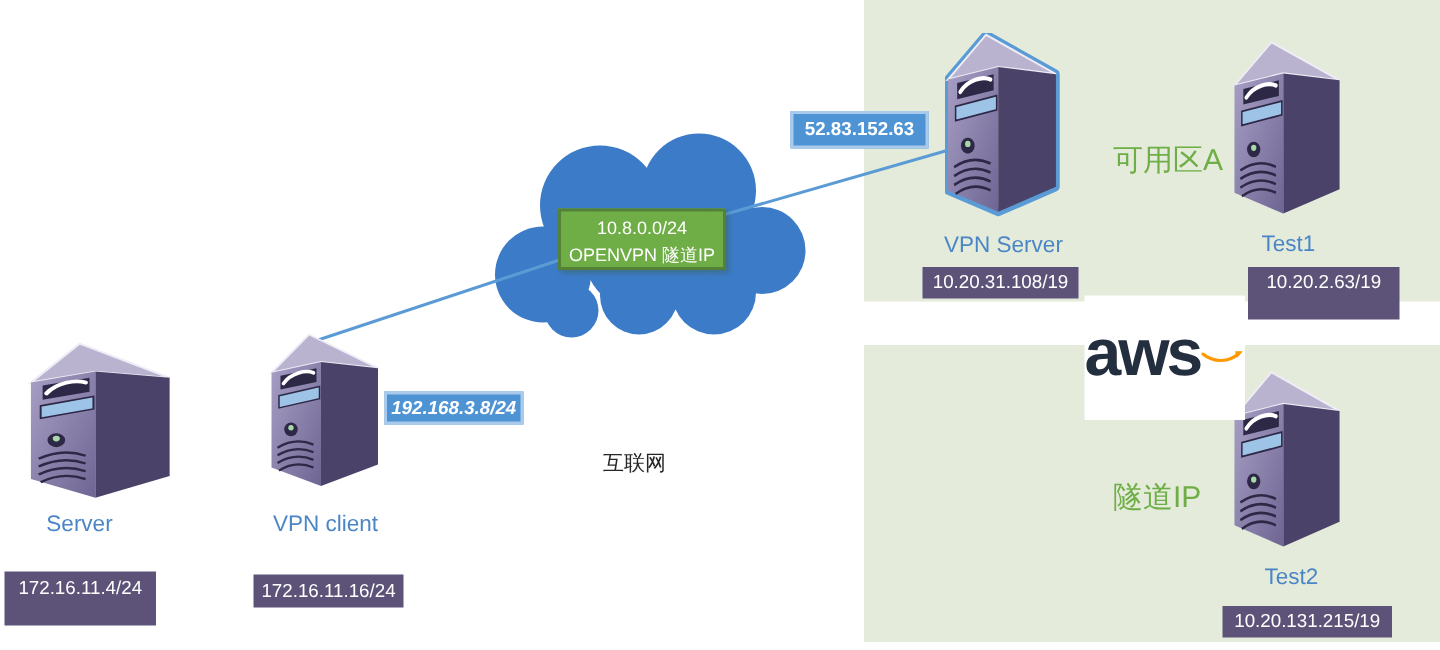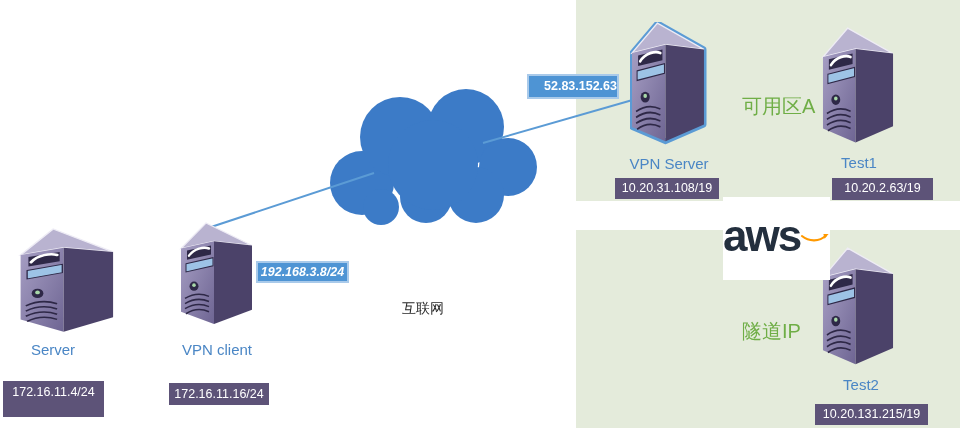--- a/index.html
+++ b/index.html
@@ -15,21 +15,21 @@
   .tunnel-label{
     position:absolute;left:372px;top:139px;width:112px;height:41px;box-sizing:border-box;
     background:#6FAE46;border:2px solid #538135;color:#fff;font-size:12px;line-height:1.5;
     text-align:center;z-index:4;box-shadow:2px 2px 3px rgba(60,90,40,.35);padding-top:2px;
   }
   .tower{position:absolute;z-index:5;}
   .blue-label{
     position:absolute;background:#4E94D4;border:2px solid #A9CAEA;box-sizing:border-box;
     color:#fff;font-weight:bold;font-size:12.5px;text-align:center;z-index:6;
   }
-  .lbl-public{left:527px;top:74px;width:92px;height:25px;line-height:21px;text-align:right;}
+  .lbl-public{left:527px;top:74px;width:92px;height:25px;line-height:21px;}
   .lbl-nat{left:256px;top:261px;width:93px;height:22px;line-height:18px;font-style:italic;}
   .node-name{position:absolute;color:#4A86C5;font-size:15px;text-align:center;z-index:6;}
   .ip-label{
     position:absolute;background:#5D5378;color:#fff;font-size:12.5px;text-align:center;z-index:6;
   }
   .zone-label{position:absolute;color:#6FAE46;font-size:20px;z-index:6;}
   .internet-label{position:absolute;color:#262626;font-size:14px;z-index:6;}
   .aws-logo{
     position:absolute;left:723px;top:197px;width:107px;height:83px;background:#fff;z-index:7;
     display:flex;flex-direction:row;align-items:center;justify-content:flex-start;
@@ -84,20 +84,24 @@
       <circle cx="63" cy="122" r="18"></circle>
       <circle cx="115" cy="80" r="45"></circle>
     </g>
   </svg>
 
   <svg class="lines-svg">
     <line x1="208" y1="228" x2="374" y2="173" stroke="#5B9BD5" stroke-width="2"></line>
     <line x1="483" y1="143" x2="636" y2="99" stroke="#5B9BD5" stroke-width="2"></line>
   </svg>
 
+  <div class="tunnel-label">
+    <div>10.8.0.0/24</div>
+    <div>OPENVPN 隧道IP</div>
+  </div>
 
   <svg class="tower" style="left:18px;top:228px;width:99px;height:108px" viewBox="0 0 76 104" preserveAspectRatio="none">
     <use href="#tower-icon"></use>
   </svg>
   <svg class="tower" style="left:179px;top:222px;width:76px;height:106px" viewBox="0 0 76 104" preserveAspectRatio="none">
     <use href="#tower-icon"></use>
   </svg>
   <svg class="tower" style="--sel:#5B9BD5;left:630px;top:22px;width:77px;height:124px" viewBox="0 0 76 104" preserveAspectRatio="none">
     <use href="#tower-icon"></use>
   </svg>
@@ -113,21 +117,21 @@
 
   <div class="node-name" style="left:13px;top:341px;width:80px">Server</div>
   <div class="node-name" style="left:172px;top:341px;width:90px">VPN client</div>
   <div class="node-name" style="left:619px;top:155px;width:100px">VPN Server</div>
   <div class="node-name" style="left:814px;top:154px;width:90px">Test1</div>
   <div class="node-name" style="left:816px;top:376px;width:90px">Test2</div>
 
   <div class="ip-label" style="left:3px;top:381px;width:101px;height:36px;line-height:22px">172.16.11.4/24</div>
   <div class="ip-label" style="left:169px;top:383px;width:100px;height:22px;line-height:22px">172.16.11.16/24</div>
   <div class="ip-label" style="left:615px;top:178px;width:104px;height:21px;line-height:21px">10.20.31.108/19</div>
-  <div class="ip-label" style="left:832px;top:178px;width:101px;height:22px;line-height:21px">10.20.2.63/19</div>
+  <div class="ip-label" style="left:832px;top:178px;width:101px;height:35px;line-height:21px">10.20.2.63/19</div>
   <div class="ip-label" style="left:815px;top:404px;width:113px;height:21px;line-height:21px">10.20.131.215/19</div>
 
   <div class="zone-label" style="left:742px;top:93px">可用区A</div>
   <div class="zone-label" style="left:742px;top:318px">隧道IP</div>
 
   <div class="internet-label" style="left:402px;top:300px">互联网</div>
 
   <div class="aws-logo">
     <div class="aws-text">aws</div>
     <svg class="aws-smile" viewBox="0 0 92 28">

